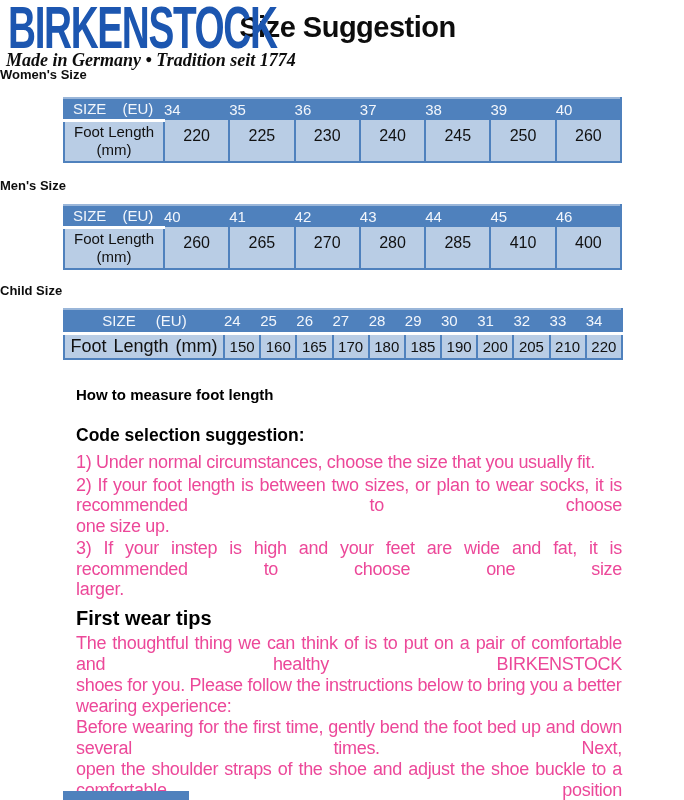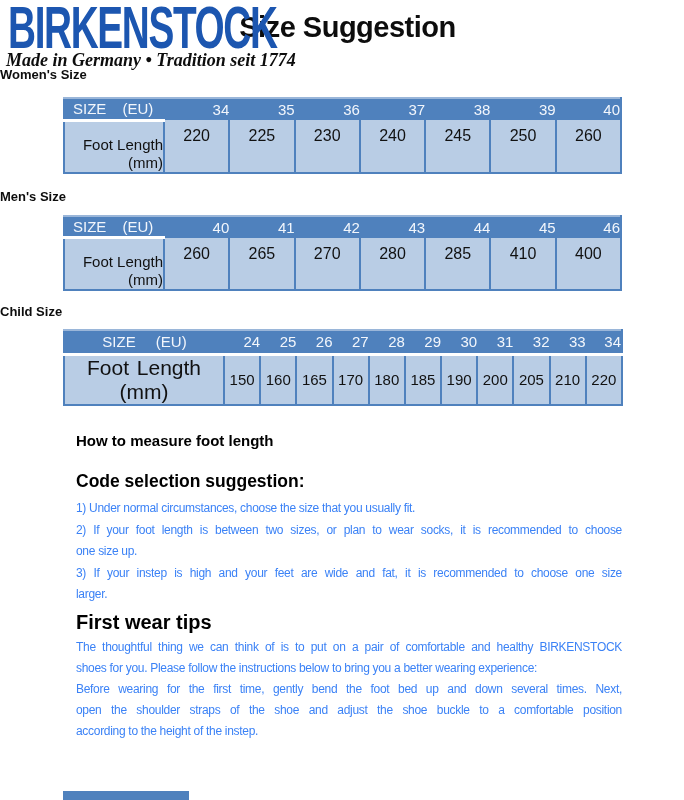--- a/index.html
+++ b/index.html
@@ -36,47 +36,47 @@
   table.size-table {
     border-collapse: collapse; table-layout: fixed; margin-left: 63px;
     border-left: 2px solid #4f81bd; border-right: 2px solid #4f81bd;
     border-bottom: 2px solid #4f81bd; border-top: 2px solid #9ab6d9;
   }
   table.wm { width: 559px; margin-top: 13px; }
   #table-1 { margin-top: 9px; }
   table.child { width: 560px; margin-top: 8px; }
   .size-table tr.hdr th {
     background: #4f81bd; color: #f2f6fc; font-weight: 400; font-size: 15px;
-    height: 22px; text-align: right; vertical-align: middle;
+    height: 22px; text-align: left; vertical-align: middle;
   }
   table.wm tr.hdr th.lbl {
     width: 100px; text-align: left; padding-left: 8px; word-spacing: 12px;
     border-bottom: 3px solid #ffffff;
   }
   table.child tr.hdr th { border-bottom: 3px solid #ffffff; height: 24px; }
   table.child tr.hdr th.lbl { width: 160px; text-align: center; word-spacing: 16px; }
   .size-table tr.dat td {
     background: #b9cde5; color: #111; text-align: center;
   }
   .size-table tr.dat td + td { border-left: 2px solid #4f81bd; }
   table.wm tr.dat td { height: 42px; font-size: 16px; vertical-align: top; padding-top: 7px; }
-  table.wm tr.dat td.lbl { font-size: 15px; padding-top: 14px; line-height: 18px; text-align: right; }
+  table.wm tr.dat td.lbl { font-size: 15px; padding-top: 1px; line-height: 18px; }
   table.child tr.dat td { height: 26px; font-size: 15px; vertical-align: middle; }
-  table.child tr.dat td.lbl { font-size: 21px; word-spacing: 2px; }
+  table.child tr.dat td.lbl { font-size: 18px; word-spacing: 2px; }
   
   .text-col { margin-left: 76px; width: 546px; }
   .sec-head { font-weight: 700; color: #000; }
   .h-measure { margin-top: 24px; font-size: 15px; line-height: 22px; }
   .h-code    { margin-top: 18px; font-size: 17.5px; line-height: 22px; }
   .h-first   { margin-top: 6px;  font-size: 20px;   line-height: 24px; }
   .steps { margin-top: 7px; }
   .steps p { font-size: 12.5px; line-height: 18px; color: #1f1f1f; letter-spacing: -0.2px; }
   .code-items { margin-top: 6px; }
   .code-item { margin-bottom: 2px; }
-  .bodyline { font-size: 12px; line-height: 20.5px; color: #3b82f6; letter-spacing: -0.3px; }
+  .bodyline { font-size: 18px; line-height: 20.5px; color: #ec4899; letter-spacing: -0.3px; }
   .first-para { margin-top: 3px; }
   .first-para .bodyline { line-height: 21px; }
   .jline { text-align: justify; text-align-last: justify; }
   .nline { text-align: left; }
   
   .footer-bar {
     position: absolute; left: 63px; top: 791px; width: 126px; height: 9px;
     background: #4f81bd;
   }
 </style>

